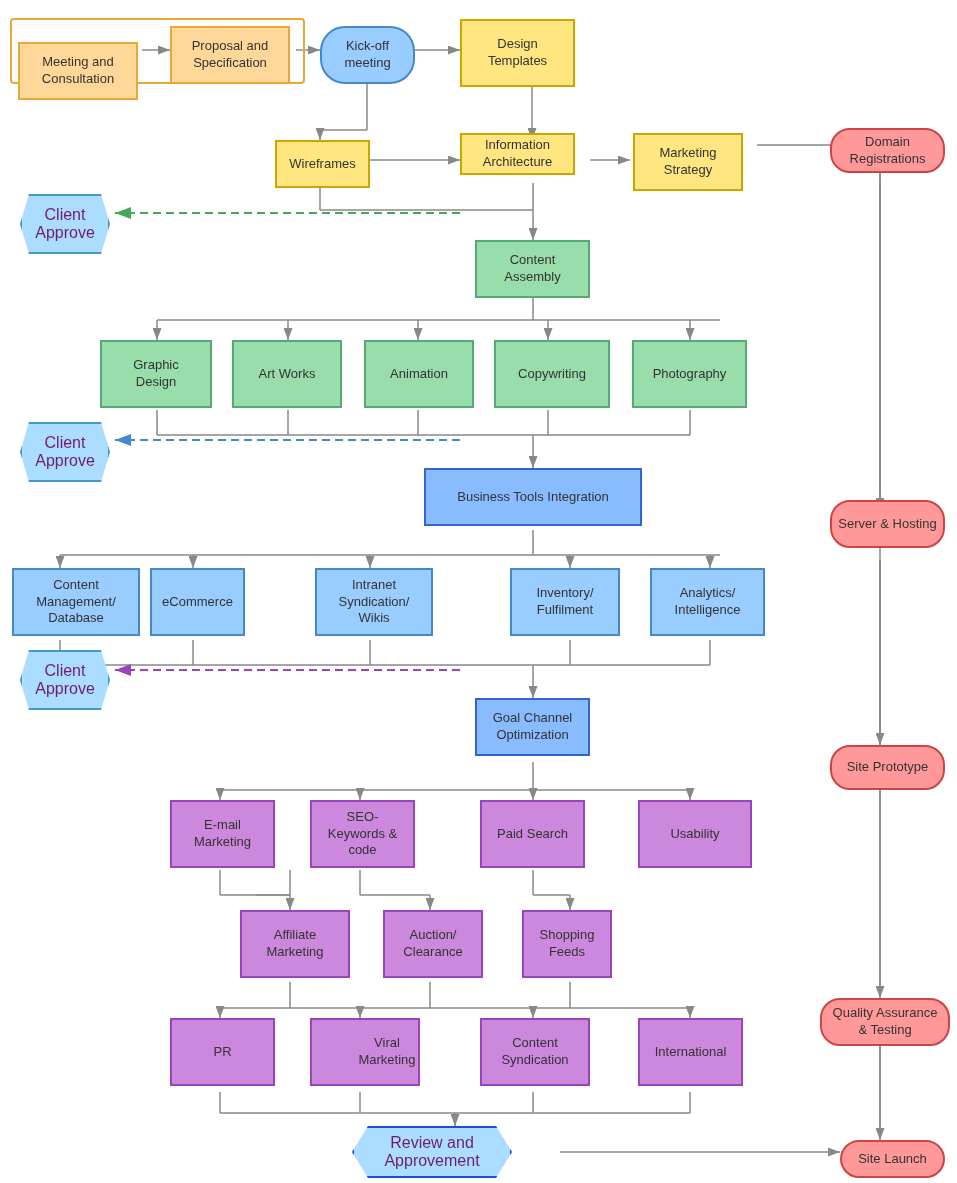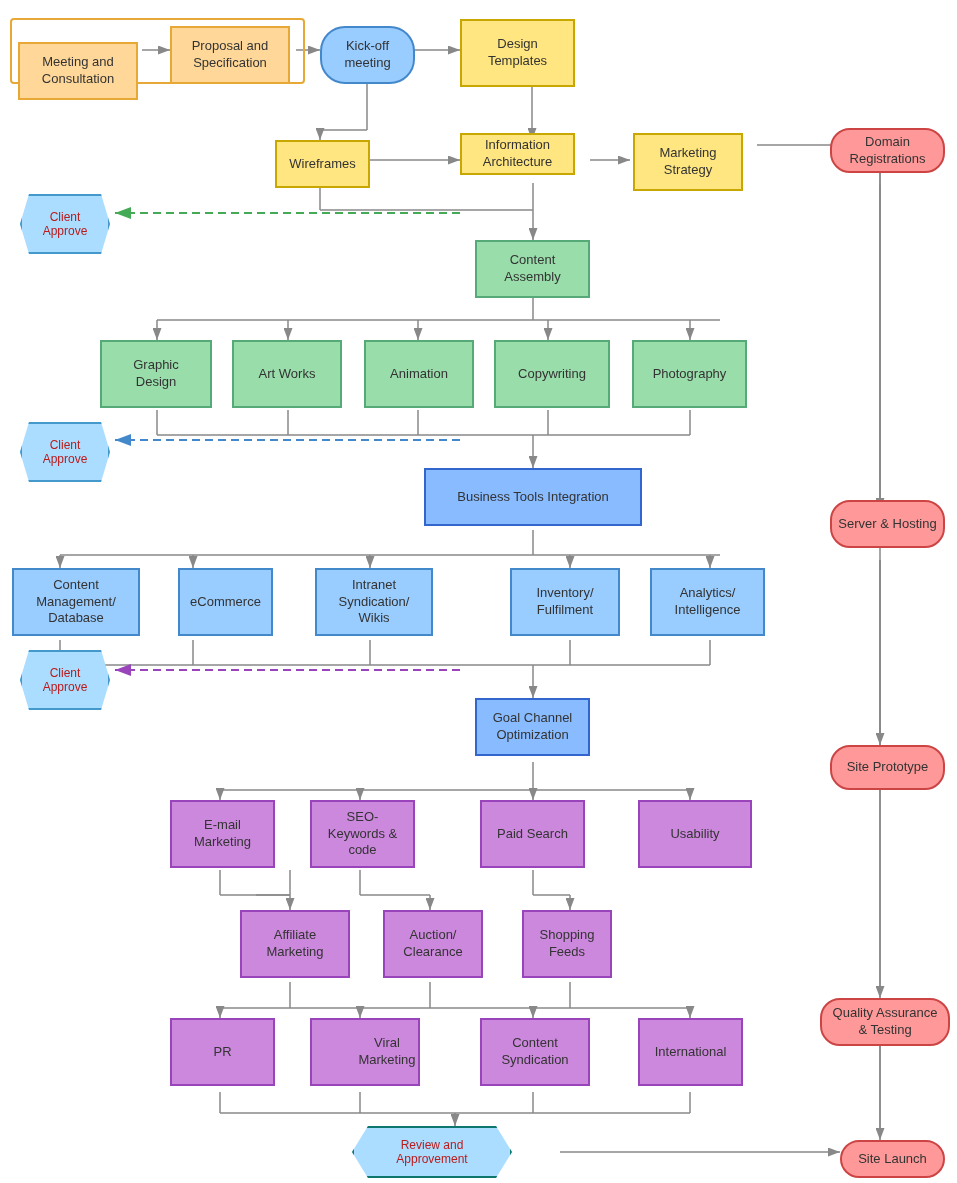--- a/index.html
+++ b/index.html
@@ -38,22 +38,22 @@
       position: relative;
       display: inline-flex;
       align-items: center;
       justify-content: center;
       width: 90px;
       height: 60px;
       background: #AADDFF;
       border: 2px solid #4499CC;
       clip-path: polygon(10% 0%, 90% 0%, 100% 50%, 90% 100%, 10% 100%, 0% 50%);
       text-align: center;
-      font-size: 12px;
-      color: #b91c1c;
+      font-size: 16px;
+      color: #701a75;
     }
     svg.connector {
       position: absolute;
       top: 0;
       left: 0;
       width: 957px;
       height: 1183px;
       pointer-events: none;
       overflow: visible;
     }
@@ -274,21 +274,21 @@
     <span>Business Tools Integration</span>
   </div>
 
   <div class="node pink" style="left:830px; top:500px; width:115px; height:48px;">
     <span>Server &amp; Hosting</span>
   </div>
 
   <div class="node blue-light" style="left:12px; top:568px; width:128px; height:68px;">
     <span>Content Management/<br>Database</span>
   </div>
-  <div class="node blue-light" style="left:150px; top:568px; width:95px; height:68px;margin-left:28px;">
+  <div class="node blue-light" style="left:150px; top:568px; width:95px; height:68px;">
     <span>eCommerce</span>
   </div>
   <div class="node blue-light" style="left:315px; top:568px; width:118px; height:68px;">
     <span>Intranet Syndication/<br>Wikis</span>
   </div>
   <div class="node blue-light" style="left:510px; top:568px; width:110px; height:68px;">
     <span>Inventory/<br>Fulfilment</span>
   </div>
   <div class="node blue-light" style="left:650px; top:568px; width:115px; height:68px;">
     <span>Analytics/<br>Intelligence</span>
@@ -342,21 +342,21 @@
   </div>
   <div class="node purple" style="left:638px; top:1018px; width:105px; height:68px;">
     <span>International</span>
   </div>
 
   <div class="node pink" style="left:820px; top:998px; width:130px; height:48px;">
     <span>Quality Assurance<br>&amp; Testing</span>
   </div>
 
   <div style="position:absolute; left:352px; top:1126px;">
-    <div class="hex-shape" style="width:160px; height:52px; background:#AADDFF; border:2px solid #0f766e;">
+    <div class="hex-shape" style="width:160px; height:52px; background:#AADDFF; border:2px solid #1d4ed8;">
       <span>Review and<br>Approvement</span>
     </div>
   </div>
 
   <div class="node pink" style="left:840px; top:1140px; width:105px; height:38px;">
     <span>Site Launch</span>
   </div>
 
 </div>
 

